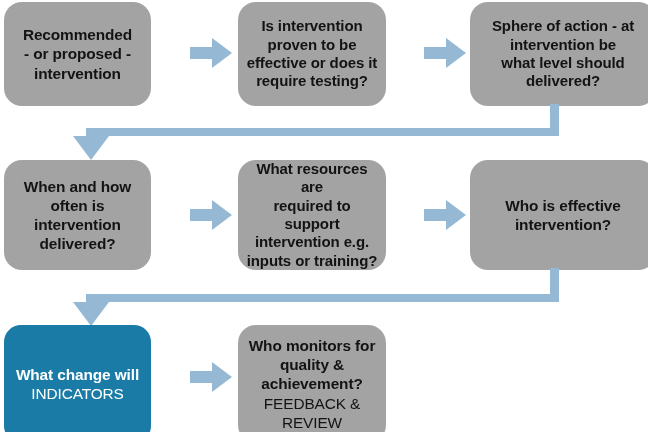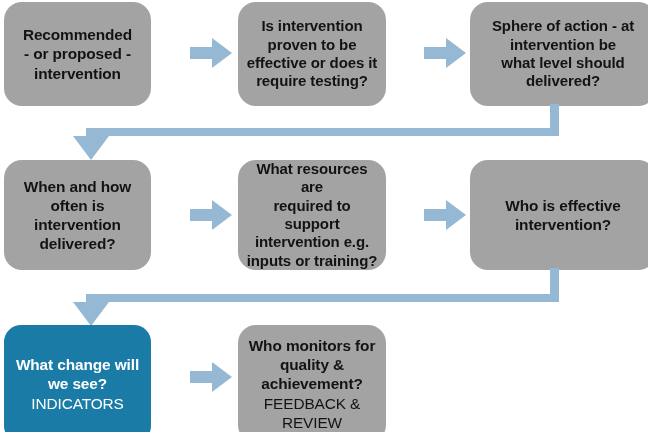--- a/index.html
+++ b/index.html
@@ -196,21 +196,20 @@
   <div class="elbow" style="left:73px; top:268px; width:490px; height:58px;">
     <span class="seg" style="left:477px; top:0px; width:9px; height:34px;"></span>
     <span class="seg" style="left:13px; top:26px; width:473px; height:8px;"></span>
     <span class="seg" style="left:13px; top:26px; width:9px; height:12px;"></span>
     <span class="tip" style="left:0px; top:34px;"></span>
   </div>
 
   <div class="node dark r3 c1 fs15">
     <span class="lines">
       <span class="ln">What change will</span>
-      <span class="ln">we see?</span>
       <span class="ln plain">INDICATORS</span>
     </span>
   </div>
 
   <div class="harrow" style="left:190px; top:362px;">
     <span class="shaft"></span>
     <span class="head"></span>
   </div>
 
   <div class="node light r3 c2 fs15">

